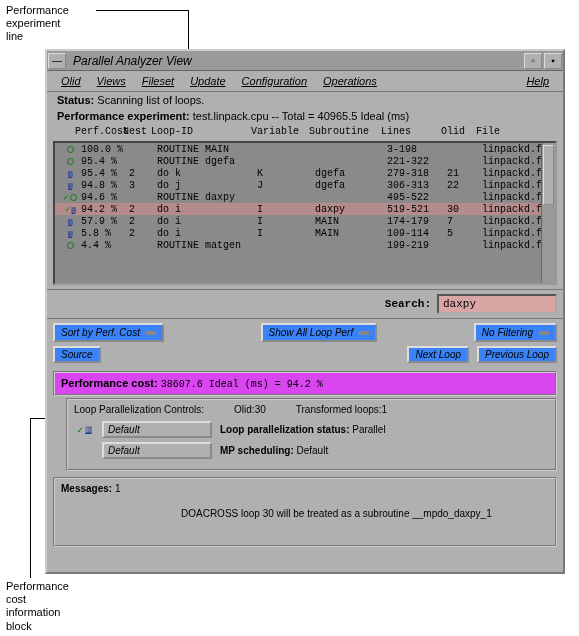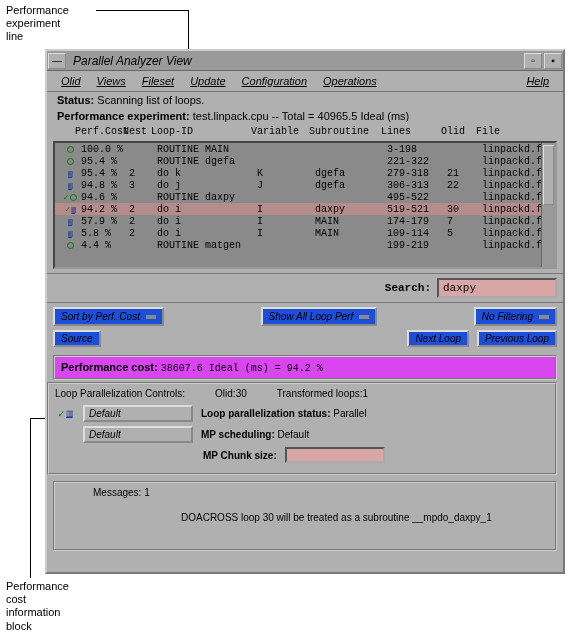--- a/index.html
+++ b/index.html
@@ -77,21 +77,21 @@
     white-space: pre;
   }
   .listhdr {
     padding: 2px 6px 2px 6px;
     color: #000;
   }
   .listbody {
     margin: 2px 6px;
     background: #8a8a8a;
     border: 2px inset #999;
-    height: 128px;
+    height: 144px;
     overflow: hidden;
     position: relative;
   }
   .rows { position: absolute; left:0; right:14px; top:0; }
   .listrow {
     padding: 0 4px;
     color: #000;
     height: 12px;
     align-items: center;
   }
@@ -118,38 +118,38 @@
   .searchrow .slabel { font-family:"Courier New",monospace; font-weight:bold; }
   .searchrow input {
     background:#d9a6a6; border:2px inset #aaa;
     font-family:"Courier New",monospace; font-size:11px;
     padding:2px 4px; width:120px;
   }
   .btnrow {
     display:flex; gap:8px; padding:4px 6px; align-items:center;
   }
   .btn {
-    background:#1d4ed8; border:2px outset #ddd;
+    background:#3b82f6; border:2px outset #ddd;
     font-style:italic; font-size:10px;
     padding:2px 6px; cursor:pointer;
     display:inline-flex; align-items:center; gap:6px;
   }
   .btn.small { font-size:10px; padding:1px 6px; }
   .btn .dd { width:10px; height:4px; background:#888; }
   .btnrow .gap { flex:1; }
   .perfcost {
     margin:4px 6px 2px 6px;
     border:2px groove #ccc;
     padding:4px 6px;
     background:#d946ef;
   }
   .perfcost .line1 { font-family:"Courier New",monospace; font-size:10px; }
   .perfcost .b { font-weight:bold; font-family:Helvetica,Arial,sans-serif; }
   .lpc {
-    margin:2px 6px 6px 0;
+    margin:2px 6px 6px 19px;
     border:2px groove #ccc;
     background:#b0b0b0;
     padding:4px 6px 8px 6px;
   }
   .lpc-row { display:flex; align-items:center; gap:8px; padding:2px 0; font-size:10px; }
   .lpc .hdr { display:flex; gap:30px; font-size:10px; margin-bottom:4px;}
   .optbtn {
     background:#b0b0b0; border:2px outset #ddd;
     font-style:italic; font-size:10px;
     width:110px; padding:1px 4px;
@@ -159,21 +159,21 @@
     background:#d9a6a6; border:2px inset #aaa; width:100px; height:16px;
   }
   .msgs {
     margin:0 6px 6px 6px;
     border:2px groove #ccc;
     background:#b0b0b0;
     padding:4px 6px;
     height:70px;
     font-size:10px;
   }
-  .msgs .mh { font-weight:normal;margin-left:32px; }
+  .msgs .mh { font-weight:bold; }
 </style>
 </head>
 <body>
 
 <div class="annotation" style="left:6px; top:4px; white-space:pre;">Performance
 experiment
 line</div>
 <div class="ann-line" style="left:96px; top:10px; width:92px; height:1px;"></div>
 <div class="ann-line" style="left:188px; top:10px; width:1px; height:60px;"></div>
 
@@ -294,24 +294,19 @@
       <span><b>Loop parallelization status:</b> <span>Parallel</span></span>
     </div>
     <div class="lpc-row">
       <span style="width:20px"></span>
       <div class="optbtn">
           <span>Default</span>
           <span class="dd"></span>
         </div>
       <span><b>MP scheduling:</b> <span>Default</span></span>
     </div>
-    <div class="lpc-row">
-      <span style="width:140px"></span>
-      <b>MP Chunk size:</b>
-      <input class="chunk" type="text" value="" style="">
-    </div>
   </div>
 
   <div class="msgs">
     <div><span class="mh">Messages:</span> <span>1</span></div>
     <div style="padding:14px 0 0 120px">DOACROSS loop 30 will be treated as a subroutine __mpdo_daxpy_1</div>
   </div>
 </div>
 
 </body></html>

